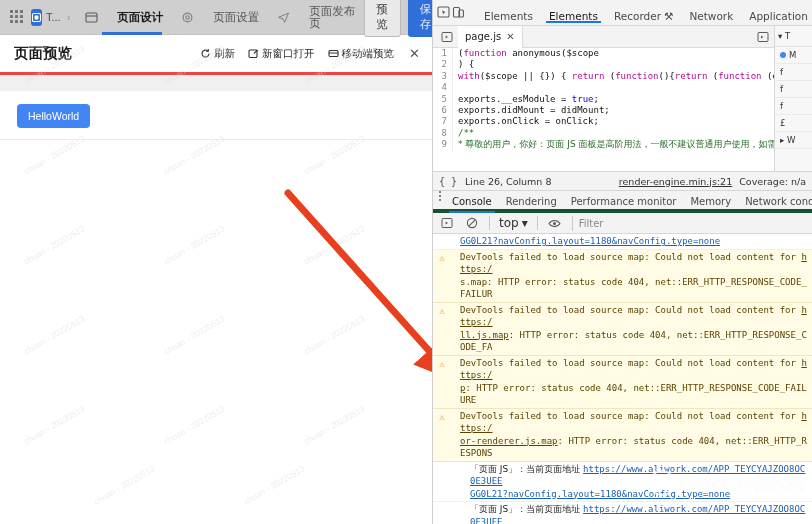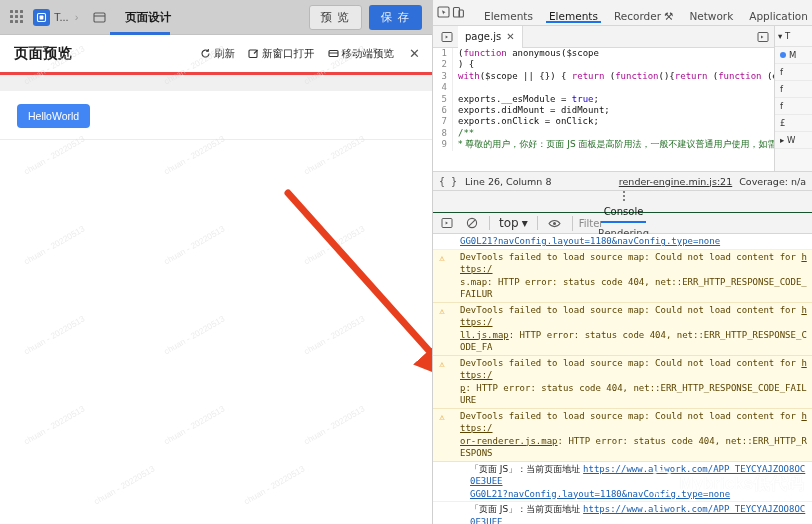--- a/index.html
+++ b/index.html
@@ -167,22 +167,22 @@
 
   .status-bar {
     height: 20px; background: #f3f3f3; border-top: 1px solid #d6d6d6; border-bottom: 1px solid #d6d6d6;
     display: flex; align-items: center; font-size: 9.5px; color: #333; padding: 0 6px; gap: 8px;
   }
   .sb-brace { font-family: "DejaVu Sans Mono", monospace; font-size: 10px; color: #555; }
   .sb-right { margin-left: auto; display: flex; gap: 7px; align-items: center; }
   .sb-link { color: #333; text-decoration: underline; }
 
   .drawer-tabs {
-    height: 22px; background: #f3f3f3; border-bottom: 1px solid #14532d;
-    display: flex; align-items: center; padding-left: 2px; flex-direction: column;
+    height: 22px; background: #f3f3f3; border-bottom: 4px solid #14532d;
+    display: flex; align-items: flex-start; padding-left: 2px;
   }
   .kebab { width: 12px; display:flex; flex-direction:column; align-items:center; gap:2px; margin:0 4px; }
   .kebab i { width:2px; height:2px; background:#5a5a5a; border-radius:50%; display:block; }
   .dtab {
     font-size: 10px; color: #4a4a4a; padding: 0 7px; height: 22px; line-height: 22px; position: relative;
     white-space: nowrap;
   }
   .dtab.sel { color: #1a1a1a; }
   .dtab.sel::after { content:""; position:absolute; left:4px; right:4px; bottom:0; height:2px; background:#1a73e8; }
 
@@ -260,21 +260,41 @@
       <div class="tb-item active">
         <span class="tb-ico">
           <svg width="13" height="13" viewBox="0 0 13 13">
               <rect x="1" y="2" width="11" height="9" rx="1.2" fill="none" stroke="#333" stroke-width="1.1"></rect>
               <line x1="1" y1="5" x2="12" y2="5" stroke="#333" stroke-width="1.1"></line>
             </svg>
         </span>
         <span class="lbl">页面设计</span>
       </div>
 
-
+      <div class="tb-item">
+        <span class="tb-ico">
+          <svg width="13" height="13" viewBox="0 0 13 13">
+              <circle cx="6.5" cy="6.5" r="4.4" fill="none" stroke="#666" stroke-width="1.1"></circle>
+              <circle cx="6.5" cy="6.5" r="1.7" fill="none" stroke="#666" stroke-width="1.1"></circle>
+            </svg>
+        </span>
+        <span class="lbl">页面设置</span>
+      </div>
+
+      <div class="tb-item">
+        <span class="tb-ico">
+          <svg width="13" height="13" viewBox="0 0 13 13">
+              <path d="M1.5 6.4 11.5 2 7.6 11.4 6 7.8z" fill="none" stroke="#666" stroke-width="1"></path>
+            </svg>
+        </span>
+        <span class="pub-stack">
+          <span class="lbl">页面发布</span>
+          <span class="l2">页</span>
+        </span>
+      </div>
 
       <div class="tb-spacer"></div>
       <button class="btn-outline">预 览</button>
       <button class="btn-primary">保 存</button>
     </div>
 
     <div class="pv-header">
       <span class="pv-title">页面预览</span>
       <div class="pv-actions">
         <div class="pv-act">

